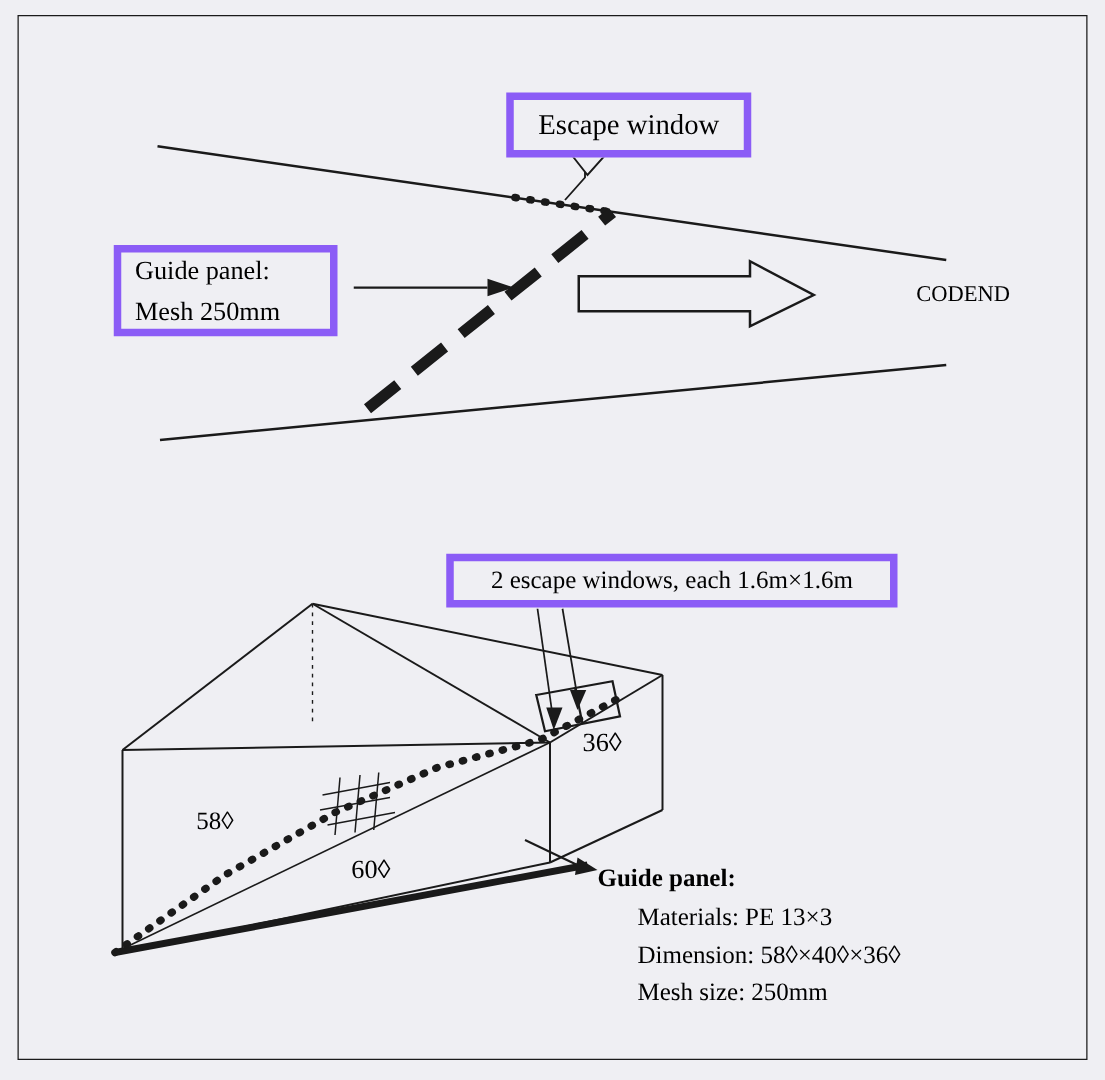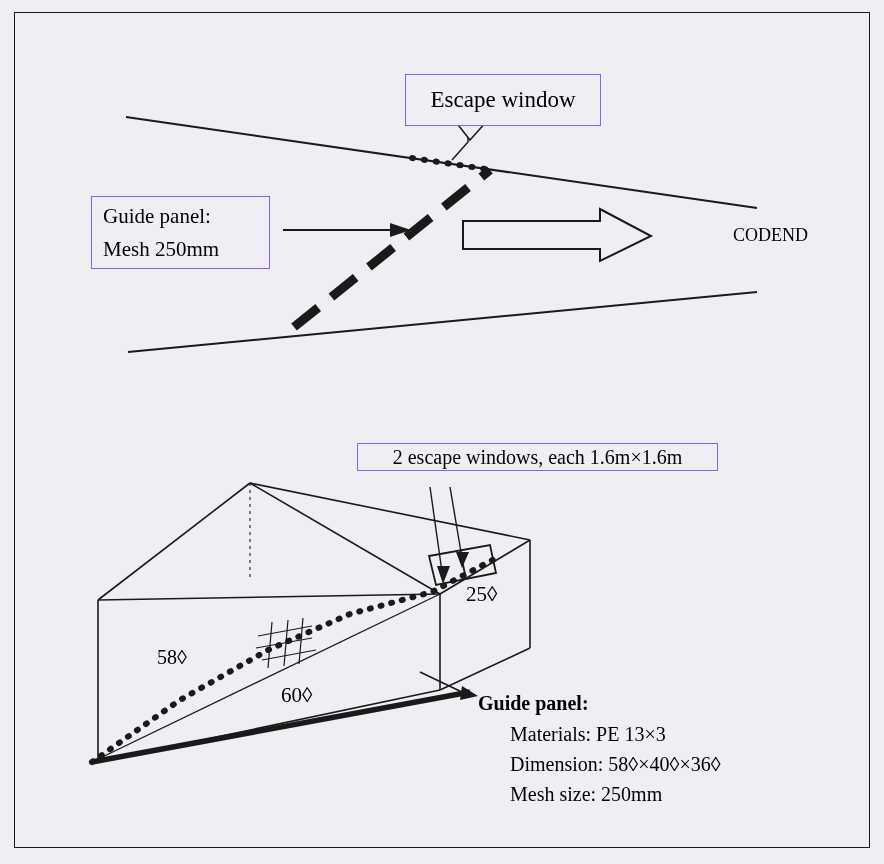--- a/index.html
+++ b/index.html
@@ -38,21 +38,21 @@
     height: 864px;
   }
   .lbl {
     position: absolute;
     font-family: "Liberation Serif", serif;
     color: #000000;
     white-space: nowrap;
     line-height: 1.35;
   }
   .boxed {
-    border: 1px solid #8b5cf6;
+    border: 6px solid #8b5cf6;
     background: #efeff3;
     box-sizing: border-box;
     display: flex;
     flex-direction: column;
     justify-content: center;
   }
   
   #escape-window-callout {
     left: 405px;
     top: 74px;
@@ -75,21 +75,21 @@
   #codend-label {
     left: 733px;
     top: 223px;
     font-size: 18px;
   }
   
   #escape-windows-callout {
     left: 357px;
     top: 443px;
     width: 361px;
-    height: 28px;
+    height: 43px;
     font-size: 20px;
     text-align: center;
     padding: 0 6px;
   }
   #dim-58 {
     left: 157px;
     top: 644px;
     font-size: 20px;
   }
   #dim-40 {
@@ -209,21 +209,21 @@
   </div>
 
   <div class="lbl" id="codend-label">CODEND</div>
 
   <div class="lbl boxed" id="escape-windows-callout">
     <span>2 escape windows, each 1.6m×1.6m</span>
   </div>
 
   <div class="lbl" id="dim-58">58◊</div>
   <div class="lbl" id="dim-40">60◊</div>
-  <div class="lbl" id="dim-36">25◊</div>
+  <div class="lbl" id="dim-36">36◊</div>
 
   <div class="lbl" id="spec-block">
     <span class="spec-title">Guide panel:</span>
     <span class="spec-line">Materials: PE 13×3</span>
     <span class="spec-line">Dimension: 58◊×40◊×36◊</span>
     <span class="spec-line">Mesh size: 250mm</span>
   </div>
 
 </div>
 

